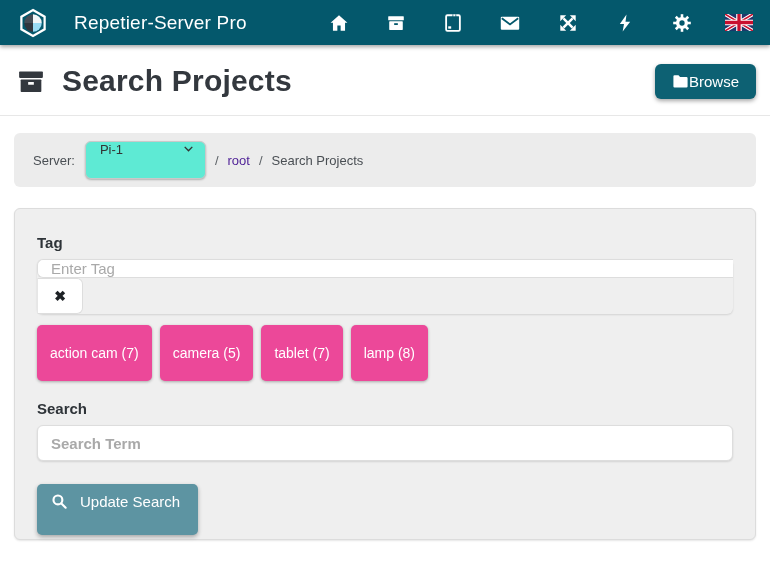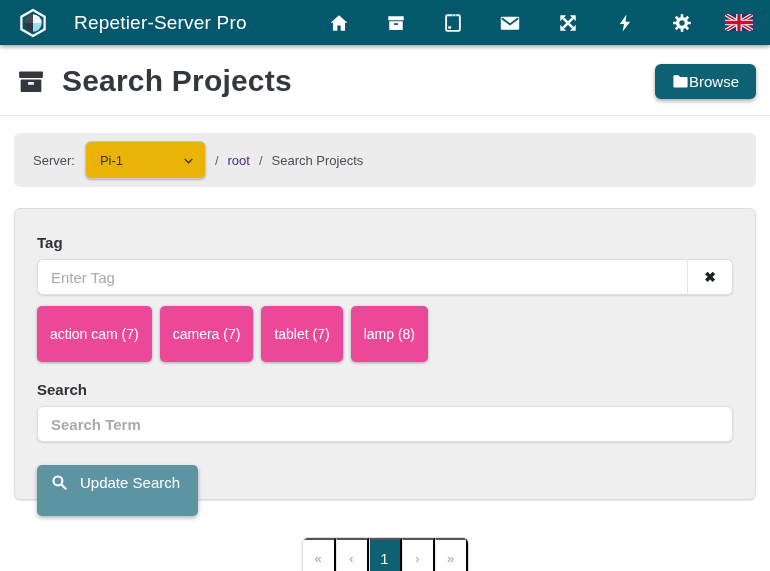--- a/index.html
+++ b/index.html
@@ -64,49 +64,48 @@
     border-radius: 6px;
     height: 54px;
     display: flex;
     align-items: center;
     padding: 0 19px;
     font-size: 13px;
     color: #4a4f54;
   }
   .server-select {
     margin-left: 10px;
-    background: #eab308;
+    background: #5eead4;
     border: 1px solid #c9c9c9;
     border-radius: 6px;
     height: 38px;
     width: 121px;
     display: flex;
-    align-items: center;
     justify-content: space-between;
     padding: 0 10px 0 14px;
     box-shadow: 0 1px 2px rgba(0,0,0,.25);
     cursor: pointer;
     color:#333;
   }
   .crumb-sep { margin: 0 9px; color:#5a5f64; }
   .crumb-link { color: #4c1d95; text-decoration: none; cursor: pointer; }
   .crumb-current { color: #4a4f54; }
 
   
   .card {
     margin: 21px 14px 12px 14px;
     background: #efefef;
     border: 1px solid #dcdcdc;
     border-radius: 6px;
     padding: 25px 22px 28px 22px;
     box-shadow: 0 1px 2px rgba(0,0,0,.10);
-    height: 292px;
+    height: 332px;
   }
   .form-label { font-size: 15px; font-weight: bold; color: #2e3338; margin-bottom: 8px; }
-  .input-group { display: flex; box-shadow: 0 1px 2px rgba(0,0,0,.12); border-radius: 6px; }
+  .input-group { display: flex; box-shadow: 0 1px 2px rgba(0,0,0,.12); border-radius: 6px; flex-direction: column; }
   .text-input {
     flex: 1;
     height: 36px;
     border: 1px solid #ddd;
     border-radius: 6px;
     padding: 0 13px;
     font-size: 15px;
     font-family: inherit;
     color: #333;
     outline: none;
@@ -310,21 +309,21 @@
   <div class="form-label">Tag</div>
   <div class="input-group">
     <input class="text-input" type="text" placeholder="Enter Tag" style="">
     <button class="clear-btn">
       <span>✖</span>
     </button>
   </div>
 
   <div class="tag-row">
     <button class="tag-btn">action cam (7)</button>
-    <button class="tag-btn">camera (7)</button>
+    <button class="tag-btn">camera (5)</button>
     <button class="tag-btn">tablet (7)</button>
     <button class="tag-btn">lamp (8)</button>
   </div>
 
   <div class="form-label">Search</div>
   <input class="text-input" type="text" style="width: 100%; box-shadow: rgba(0, 0, 0, 0.12) 0px 1px 2px; font-weight: bold;" placeholder="Search Term">
 
   <div>
     <button class="update-btn">
       <span style="display:flex">

